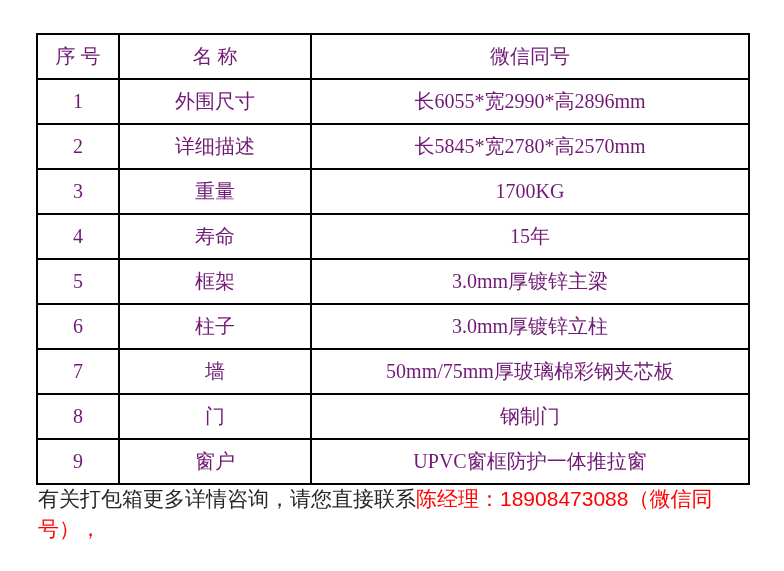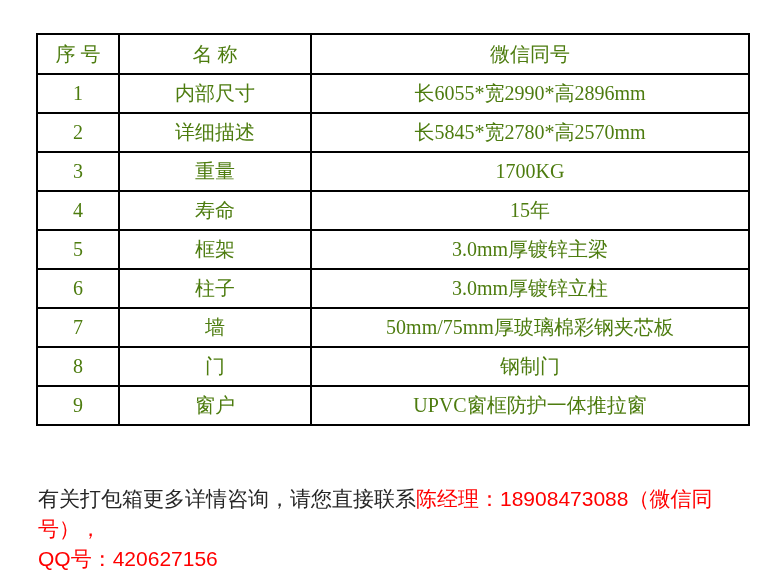--- a/index.html
+++ b/index.html
@@ -27,22 +27,22 @@
     border-collapse: collapse;
     table-layout: fixed;
   }
   table.spec-table th,
   table.spec-table td {
     border: 2px solid #000000;
     text-align: center;
     vertical-align: middle;
     font-weight: normal;
     font-size: 20px;
-    color: #4d7c0f;
-    padding: 0;
+    color: #701a75;
+    padding: 8px;
     font-family: "Liberation Serif", "DejaVu Serif", serif;
   }
   table.spec-table thead tr {
     height: 40px;
   }
   table.spec-table tbody tr {
     height: 39px;
   }
   .contact {
     position: absolute;
@@ -73,21 +73,21 @@
     <thead>
       <tr>
         <th>序 号</th>
         <th>名 称</th>
         <th>微信同号</th>
       </tr>
     </thead>
     <tbody>
         <tr>
           <td>1</td>
-          <td>内部尺寸</td>
+          <td>外围尺寸</td>
           <td>长6055*宽2990*高2896mm</td>
         </tr>
         <tr>
           <td>2</td>
           <td>详细描述</td>
           <td>长5845*宽2780*高2570mm</td>
         </tr>
         <tr>
           <td>3</td>
           <td>重量</td>
@@ -119,15 +119,15 @@
           <td>钢制门</td>
         </tr>
         <tr>
           <td>9</td>
           <td>窗户</td>
           <td>UPVC窗框防护一体推拉窗</td>
         </tr>
       </tbody>
   </table>
 
-  <p class="contact"><span>有关打包箱更多详情咨询，请您直接联系</span><span class="red">陈经理：18908473088（微信同号），</span><br><span class="red">QQ号：420627156</span></p>
+  <p class="contact"><span>有关打包箱更多详情咨询，请您直接联系</span><span class="red">陈经理：18908473088（微信同号），</span><br></p>
 
 </div>
 
 </body></html>

